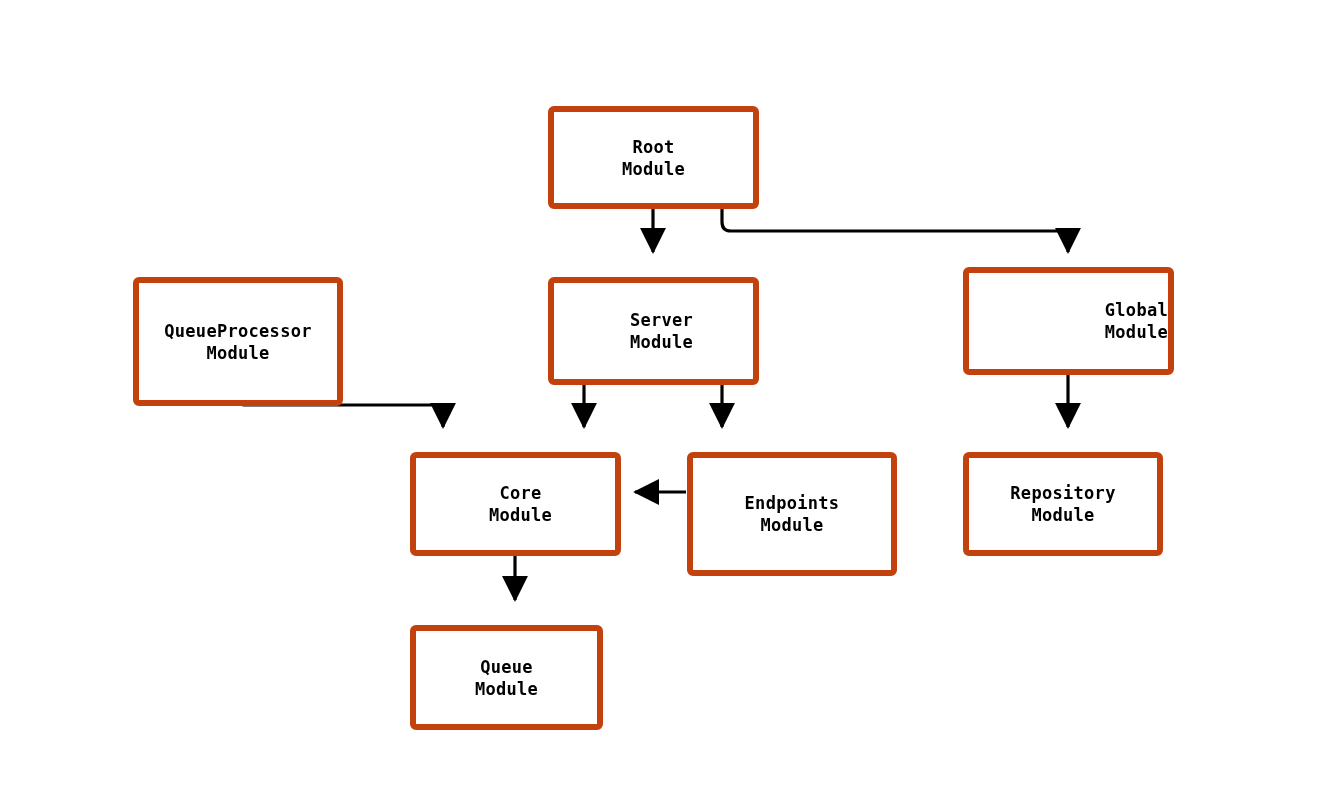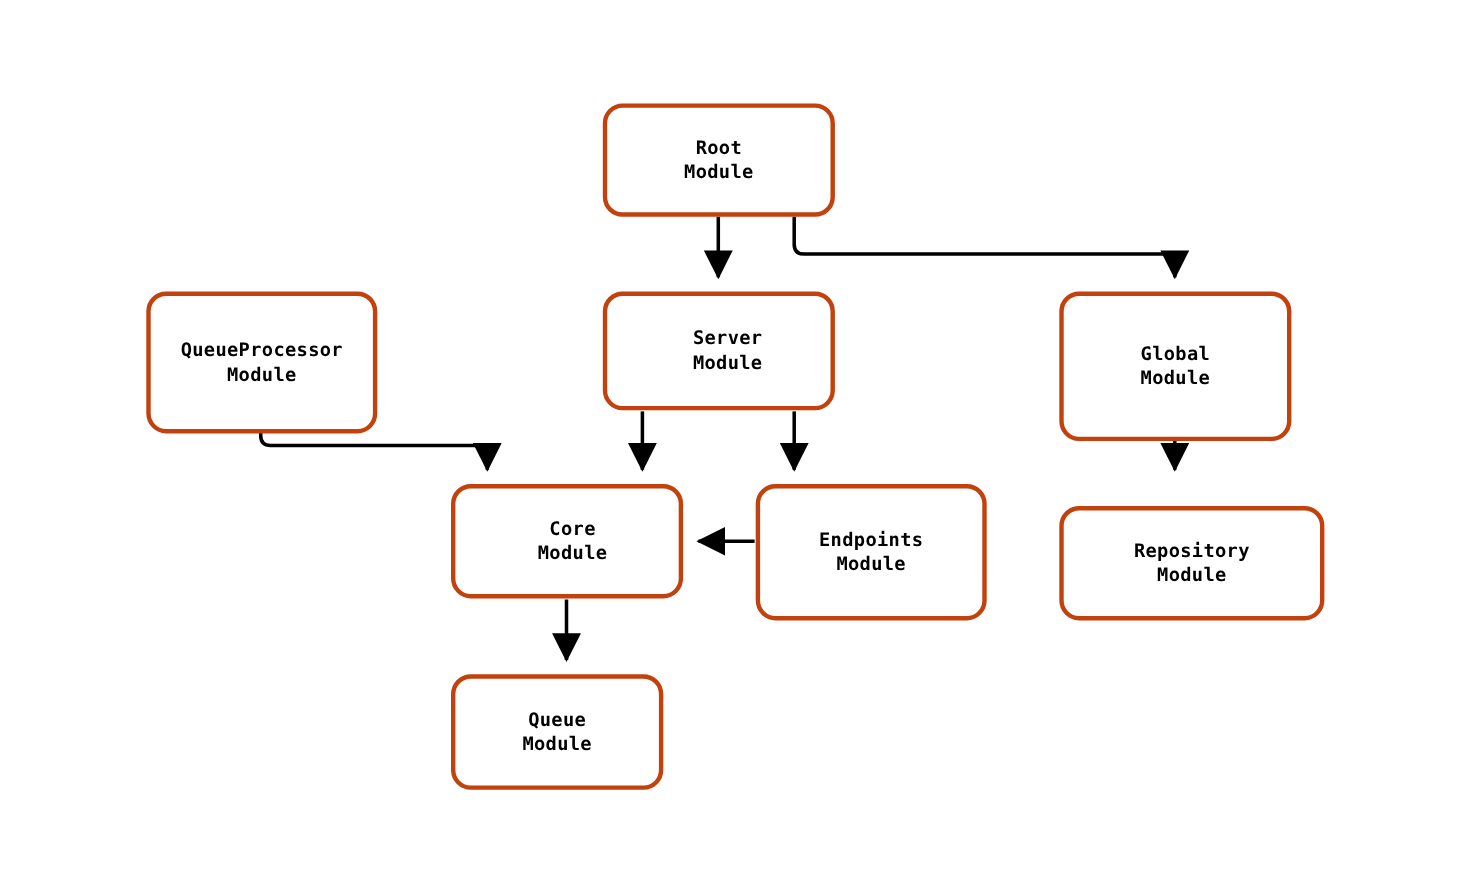--- a/index.html
+++ b/index.html
@@ -19,26 +19,27 @@
     position: absolute;
     left: 0;
     top: 0;
     width: 1337px;
     height: 809px;
   }
   .node {
     position: absolute;
     box-sizing: border-box;
     background: #ffffff;
-    border: 4px solid #c2410c;
-    border-radius: 18px;
+    border: 6px solid #c2410c;
+    border-radius: 6px;
     display: flex;
     align-items: center;
     justify-content: center;
     z-index: 2;
+    margin-top: 12px;
   }
   .node-label {
     font-family: "DejaVu Sans Mono", "Liberation Mono", monospace;
     font-size: 17px;
     line-height: 22px;
     font-weight: 700;
     color: #000000;
     text-align: center;
     white-space: pre;
     letter-spacing: 0.3px;
@@ -84,36 +85,36 @@
   <div class="node" style="left:133px; top:265px; width:210px; height:129px;">
     <span class="node-label">QueueProcessor
 Module</span>
   </div>
 
   <div class="node" style="left:548px; top:265px; width:211px; height:108px;padding-left:16px;">
     <span class="node-label">Server
 Module</span>
   </div>
 
-  <div class="node" style="left:963px; top:265px; width:211px; height:136px;">
+  <div class="node" style="left:963px; top:255px; width:211px; height:108px;justify-content:flex-end;">
     <span class="node-label">Global
 Module</span>
   </div>
 
   <div class="node" style="left:410px; top:440px; width:211px; height:104px;padding-left:10px;">
     <span class="node-label">Core
 Module</span>
   </div>
 
   <div class="node" style="left:687px; top:440px; width:210px; height:124px;">
     <span class="node-label">Endpoints
 Module</span>
   </div>
 
-  <div class="node" style="left:963px; top:460px; width:241px; height:104px;justify-content:center;">
+  <div class="node" style="left:963px; top:440px; width:200px; height:104px;justify-content:center;">
     <span class="node-label">Repository
 Module</span>
   </div>
 
   <div class="node" style="left:410px; top:613px; width:193px; height:105px;">
     <span class="node-label">Queue
 Module</span>
   </div>
 
 </div>

